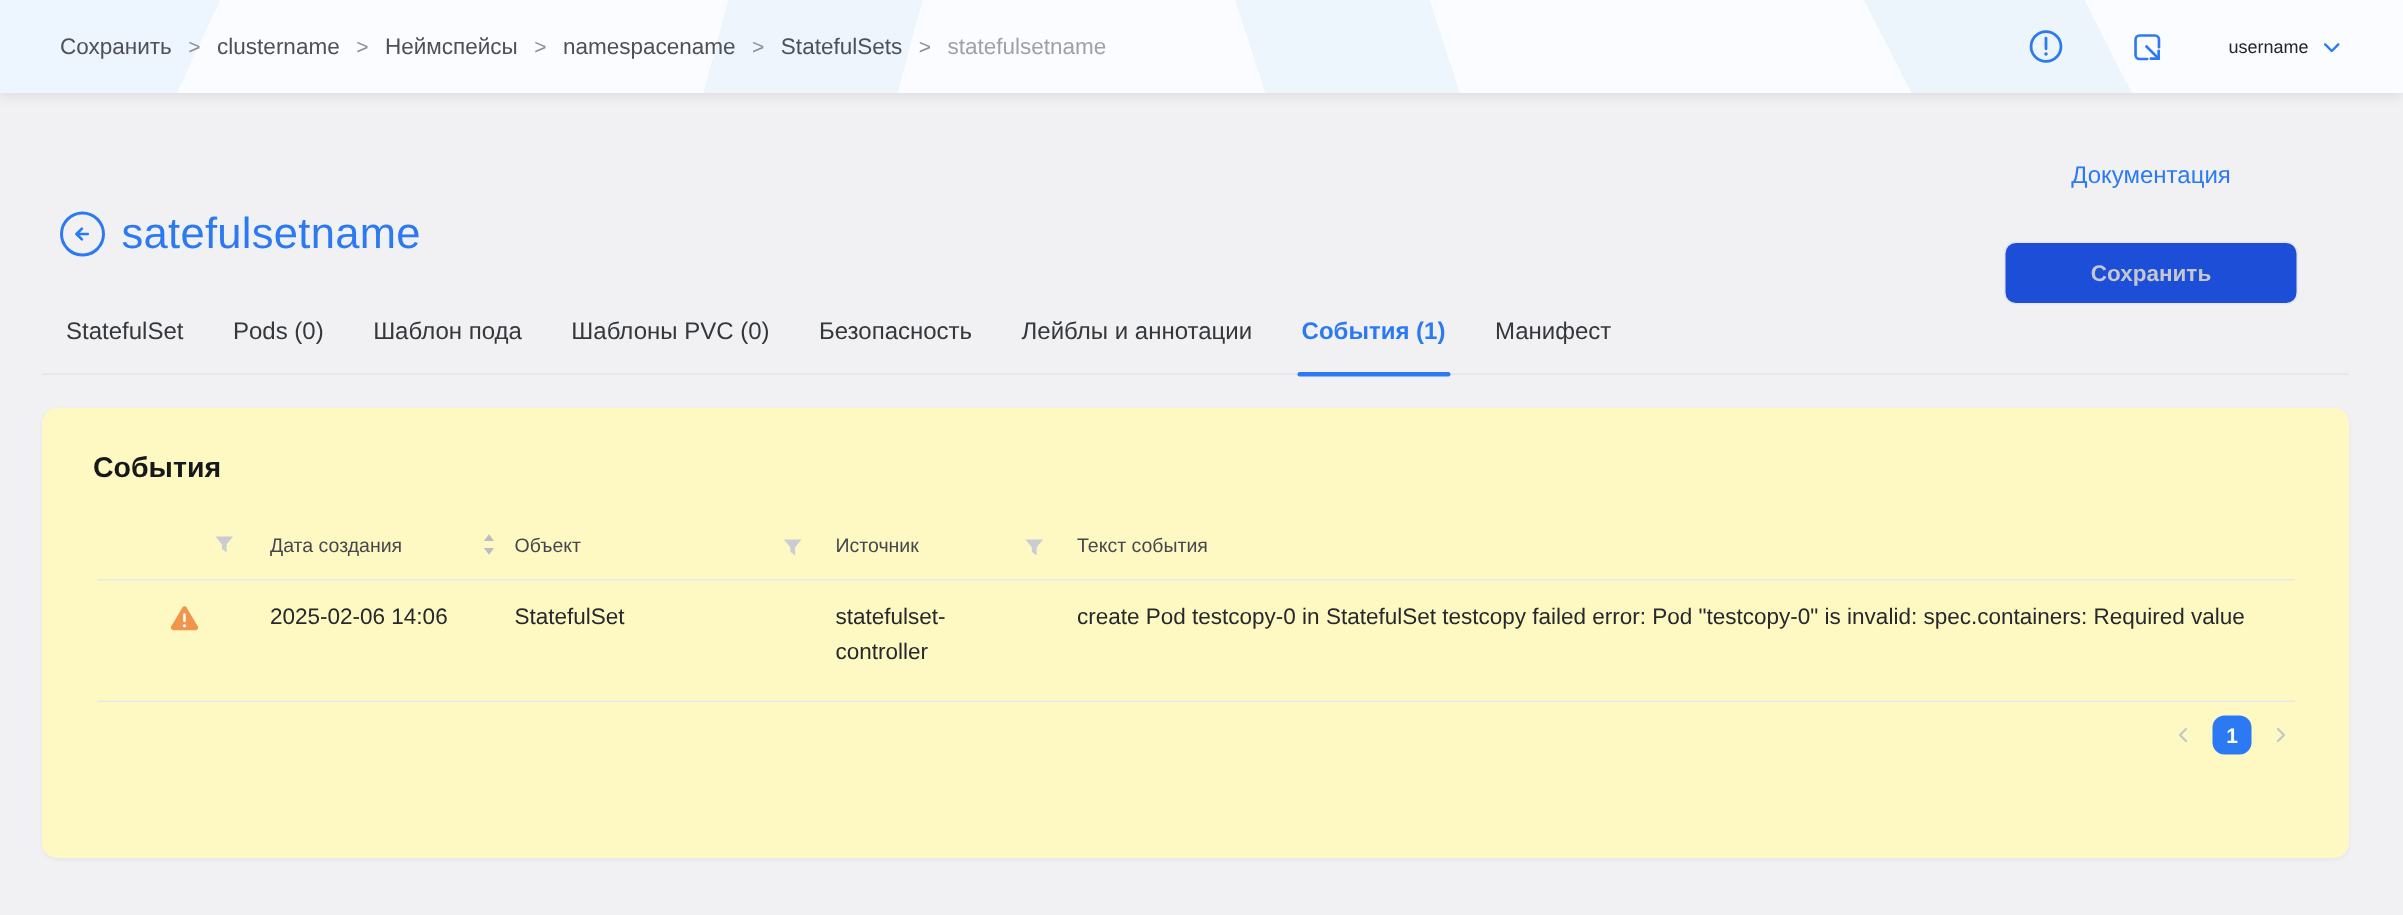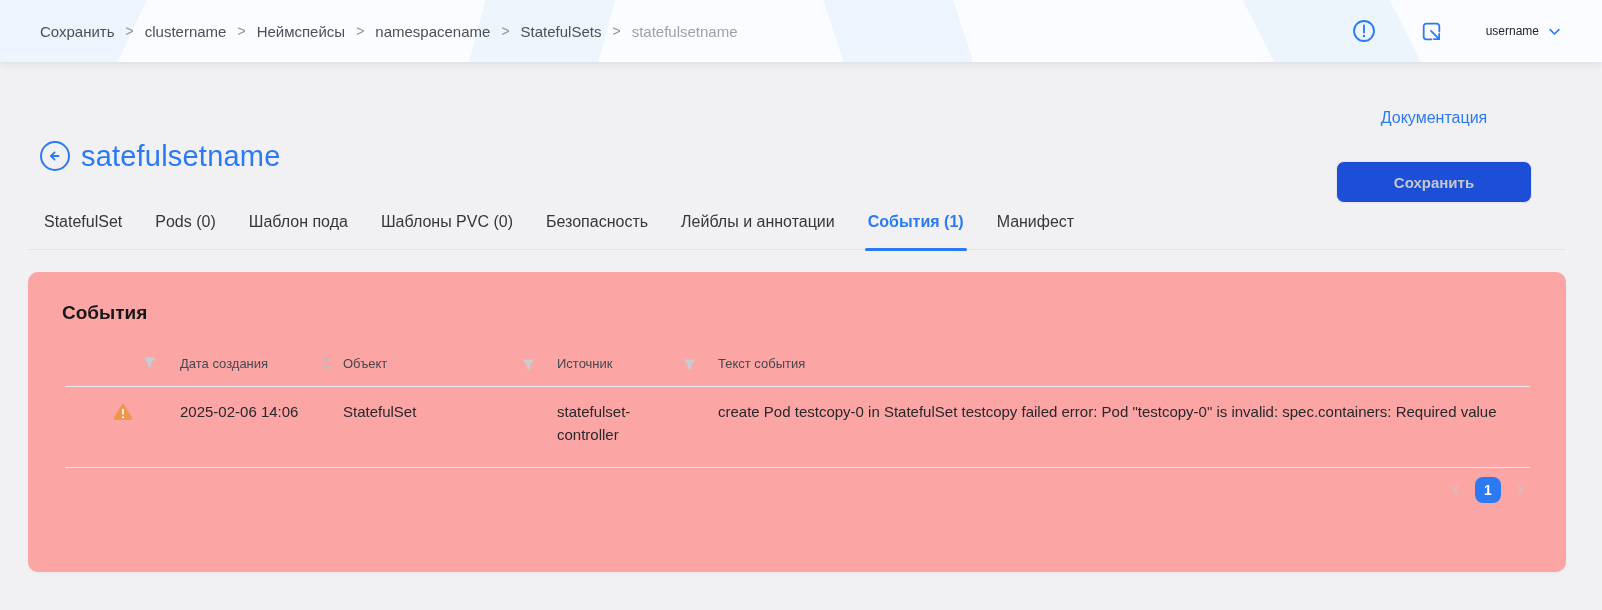--- a/index.html
+++ b/index.html
@@ -56,21 +56,21 @@
     cursor:pointer; white-space:nowrap;
   }
   .tab.active { color:#2b7af3; font-weight:700; }
   .tab.active::after {
     content:""; position:absolute; left:-3px; right:-3px; bottom:-2px;
     height:3px; border-radius:3px; background:#2b7af3;
   }
 
   
   .card {
-    margin:22px 36px 0 28px; height:300px; background:#fca5a5; border-radius:10px;
+    margin:22px 36px 0 28px; height:300px; background:#fef9c3; border-radius:10px;
     box-shadow:0 1px 3px rgba(25,35,55,.05);
   }
   .card-title { padding:30px 0 0 34px; font-size:19px; font-weight:700; color:#17181a; }
 
   .etable { margin:16px 36px 0 37px; }
   .thead, .trow { display:grid; grid-template-columns:115px 163px 214px 161px 1fr; }
   .thead { height:47px; align-items:center; border-bottom:1px solid #e7e8ea; }
   .th { display:flex; align-items:flex-end; font-size:13px; font-weight:400; color:#45474c; }
   .th-severity { justify-content:flex-end; padding-right:24px; }
   .th-date { justify-content:space-between; padding-right:12px; }

